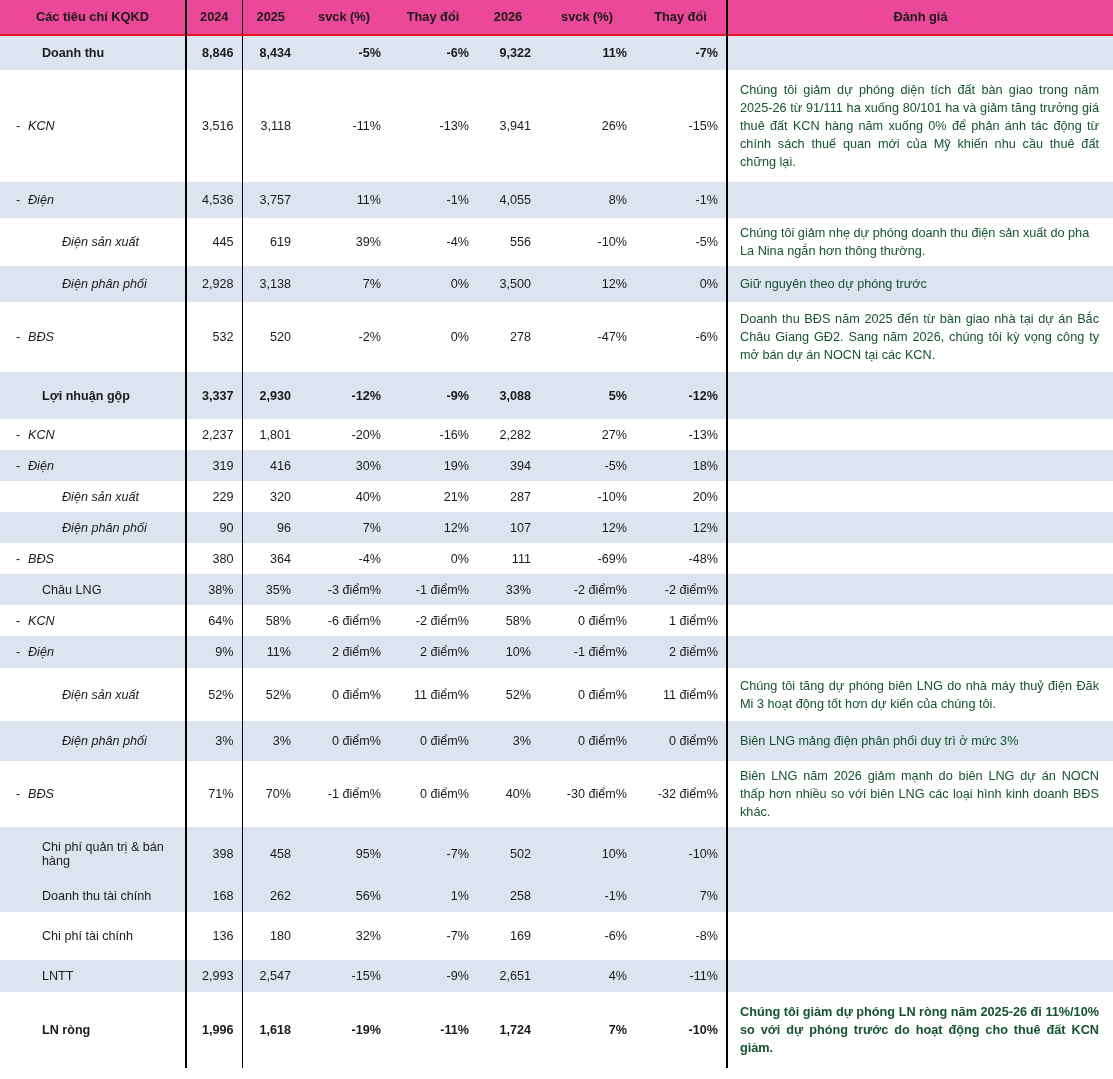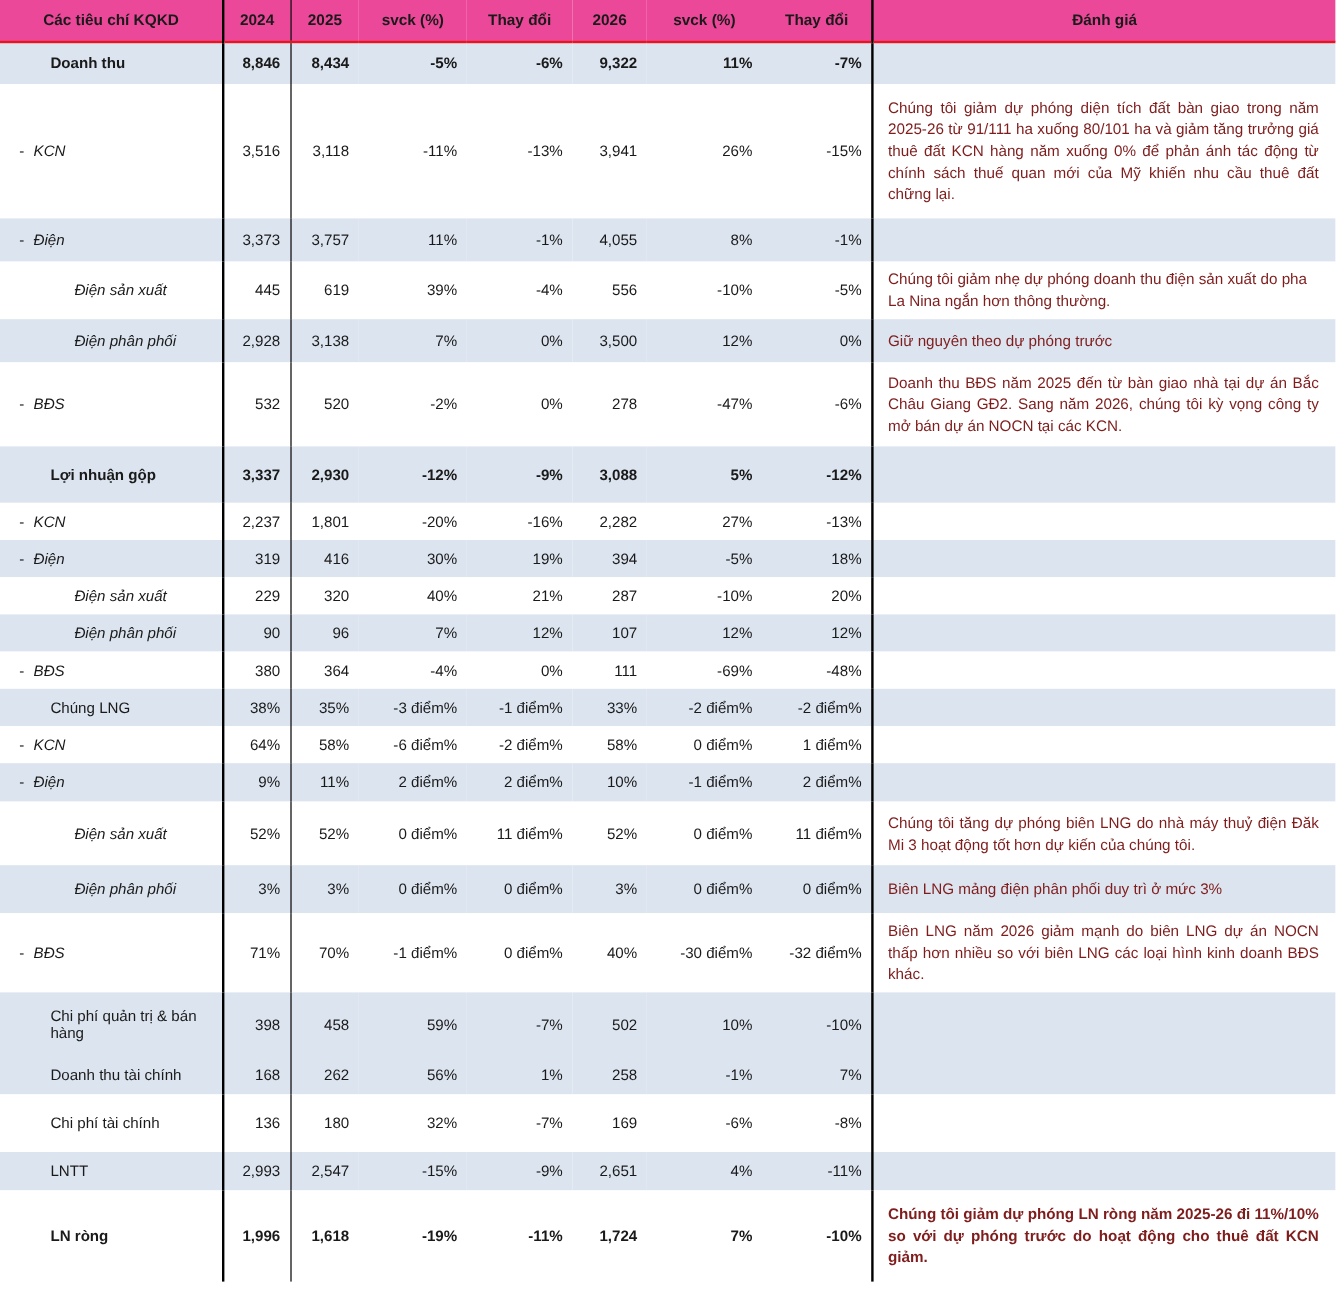--- a/index.html
+++ b/index.html
@@ -81,21 +81,21 @@
 
   td.bold, tr.bold > td { font-weight: bold; }
 
   
   td.note {
     text-align: left;
     font-size: 12.7px;
     line-height: 1.42;
     padding: 6px 14px 6px 12px;
     vertical-align: middle;
-    color: #7f1d1d;
+    color: #14532d;
   }
   td.note.just { text-align: justify; }
 </style>
 </head>
 <body>
 
 <table id="tbl">
   <colgroup>
     <col class="c-label">
       <col class="c-2024">
@@ -153,21 +153,21 @@
         <td class="num ">-15%</td>
         <td class="note vr-l just">Chúng tôi giảm dự phóng diện tích đất bàn giao trong năm 2025-26 từ 91/111 ha xuống 80/101 ha và giảm tăng trưởng giá thuê đất KCN hàng năm xuống 0% để phản ánh tác động từ chính sách thuế quan mới của Mỹ khiến nhu cầu thuê đất chững lại.</td>
       </tr>
       <tr class="shade" style="height: 36px;">
         <td class="lbl">
           <div class="lab-wrap">
             <span class="dash">-</span>
             <span class="lab-txt lv-sub">Điện</span>
           </div>
         </td>
-        <td class="num vr-l">3,373</td>
+        <td class="num vr-l">4,536</td>
         <td class="num vr-l2">3,757</td>
         <td class="num ">11%</td>
         <td class="num ">-1%</td>
         <td class="num ">4,055</td>
         <td class="num ">8%</td>
         <td class="num ">-1%</td>
         <td class="note vr-l"></td>
       </tr>
       <tr class="plain" style="height: 42px;">
         <td class="lbl">
@@ -310,21 +310,21 @@
         <td class="num ">0%</td>
         <td class="num ">111</td>
         <td class="num ">-69%</td>
         <td class="num ">-48%</td>
         <td class="note vr-l"></td>
       </tr>
       <tr class="shade" style="height: 31px;">
         <td class="lbl">
           <div class="lab-wrap">
             <span class="dash"></span>
-            <span class="lab-txt lv-flat0">Chúng LNG</span>
+            <span class="lab-txt lv-flat0">Châu LNG</span>
           </div>
         </td>
         <td class="num vr-l">38%</td>
         <td class="num vr-l2">35%</td>
         <td class="num ">-3 điểm%</td>
         <td class="num ">-1 điểm%</td>
         <td class="num ">33%</td>
         <td class="num ">-2 điểm%</td>
         <td class="num ">-2 điểm%</td>
         <td class="note vr-l"></td>
@@ -411,21 +411,21 @@
       </tr>
       <tr class="shade" style="height: 53px;">
         <td class="lbl">
           <div class="lab-wrap">
             <span class="dash"></span>
             <span class="lab-txt lv-flat0">Chi phí quản trị &amp; bán hàng</span>
           </div>
         </td>
         <td class="num vr-l">398</td>
         <td class="num vr-l2">458</td>
-        <td class="num ">59%</td>
+        <td class="num ">95%</td>
         <td class="num ">-7%</td>
         <td class="num ">502</td>
         <td class="num ">10%</td>
         <td class="num ">-10%</td>
         <td class="note vr-l"></td>
       </tr>
       <tr class="shade" style="height: 32px; border-radius: 15px;">
         <td class="lbl">
           <div class="lab-wrap">
             <span class="dash"></span>

